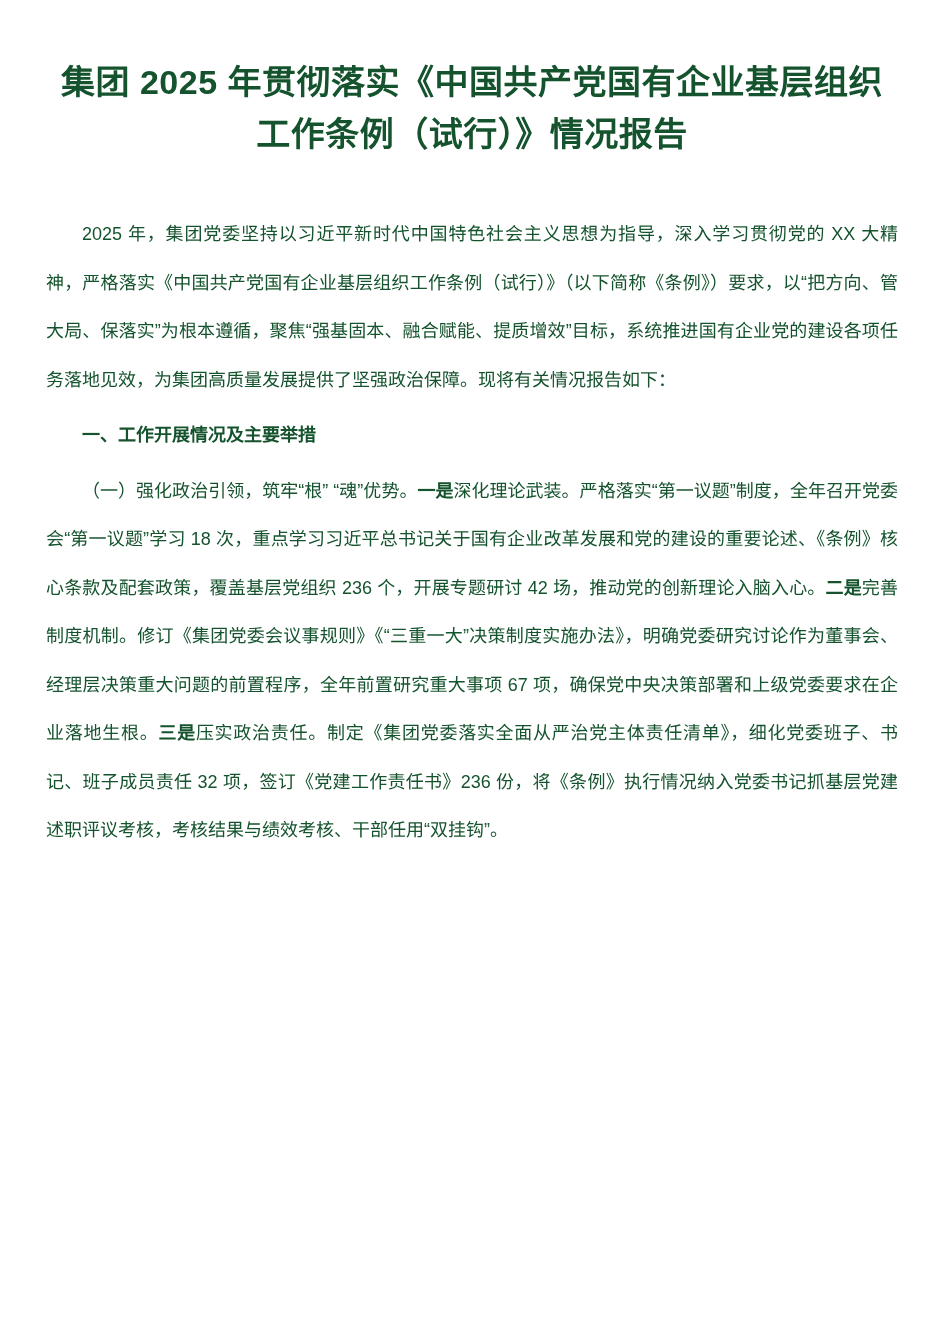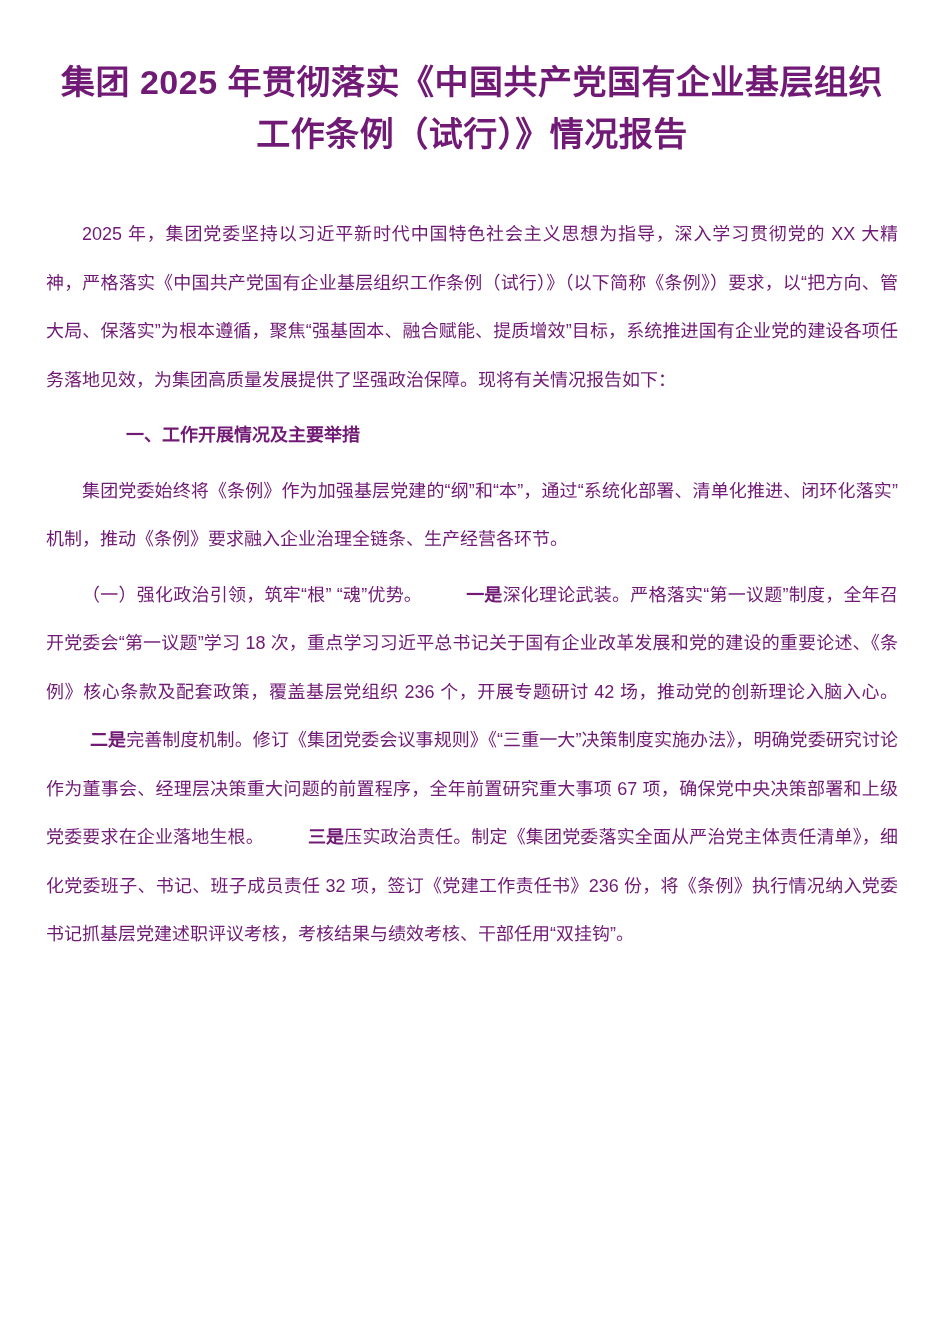--- a/index.html
+++ b/index.html
@@ -6,21 +6,21 @@
     margin: 0;
     padding: 0;
     background: #ffffff;
   }
   .page {
     position: relative;
     width: 950px;
     height: 1344px;
     box-sizing: border-box;
     background: #ffffff;
-    color: #701a75;
+    color: #14532d;
     padding: 56px 52px 0 46px;
     overflow: hidden;
     font-family: "Liberation Sans", "DejaVu Sans", sans-serif;
   }
   .doc-title {
     font-size: 34px;
     font-weight: 700;
     line-height: 52px;
     letter-spacing: 0.5px;
     text-align: center;
@@ -32,27 +32,25 @@
     text-align: justify;
     text-indent: 2em;
     margin: 0 0 7px 0;
     word-break: break-all;
   }
   .doc-body p.heading {
     font-weight: 700;
   }
   .doc-body span.b {
     font-weight: 700;
-    margin-left: 44px;
   }
 </style>
 </head>
 <body>
 
 <div class="page">
   <h1 class="doc-title">集团 2025 年贯彻落实《中国共产党国有企业基层组织工作条例（试行）》情况报告</h1>
   <div class="doc-body">
       <p class="body"><span class="">2025 年，集团党委坚持以习近平新时代中国特色社会主义思想为指导，深入学习贯彻党的 XX 大精神，严格落实《中国共产党国有企业基层组织工作条例（试行）》（以下简称《条例》）要求，以“把方向、管大局、保落实”为根本遵循，聚焦“强基固本、融合赋能、提质增效”目标，系统推进国有企业党的建设各项任务落地见效，为集团高质量发展提供了坚强政治保障。现将有关情况报告如下：</span></p>
       <p class="heading"><span class="b">一、工作开展情况及主要举措</span></p>
-      <p class="body"><span class="">集团党委始终将《条例》作为加强基层党建的“纲”和“本”，通过“系统化部署、清单化推进、闭环化落实”机制，推动《条例》要求融入企业治理全链条、生产经营各环节。</span></p>
       <p class="body"><span class="">（一）强化政治引领，筑牢“根” “魂”优势。</span><span class="b">一是</span><span class="">深化理论武装。严格落实“第一议题”制度，全年召开党委会“第一议题”学习 18 次，重点学习习近平总书记关于国有企业改革发展和党的建设的重要论述、《条例》核心条款及配套政策，覆盖基层党组织 236 个，开展专题研讨 42 场，推动党的创新理论入脑入心。</span><span class="b">二是</span><span class="">完善制度机制。修订《集团党委会议事规则》《“三重一大”决策制度实施办法》，明确党委研究讨论作为董事会、经理层决策重大问题的前置程序，全年前置研究重大事项 67 项，确保党中央决策部署和上级党委要求在企业落地生根。</span><span class="b">三是</span><span class="">压实政治责任。制定《集团党委落实全面从严治党主体责任清单》，细化党委班子、书记、班子成员责任 32 项，签订《党建工作责任书》236 份，将《条例》执行情况纳入党委书记抓基层党建述职评议考核，考核结果与绩效考核、干部任用“双挂钩”。</span></p>
     </div>
 </div>
 
 </body></html>

